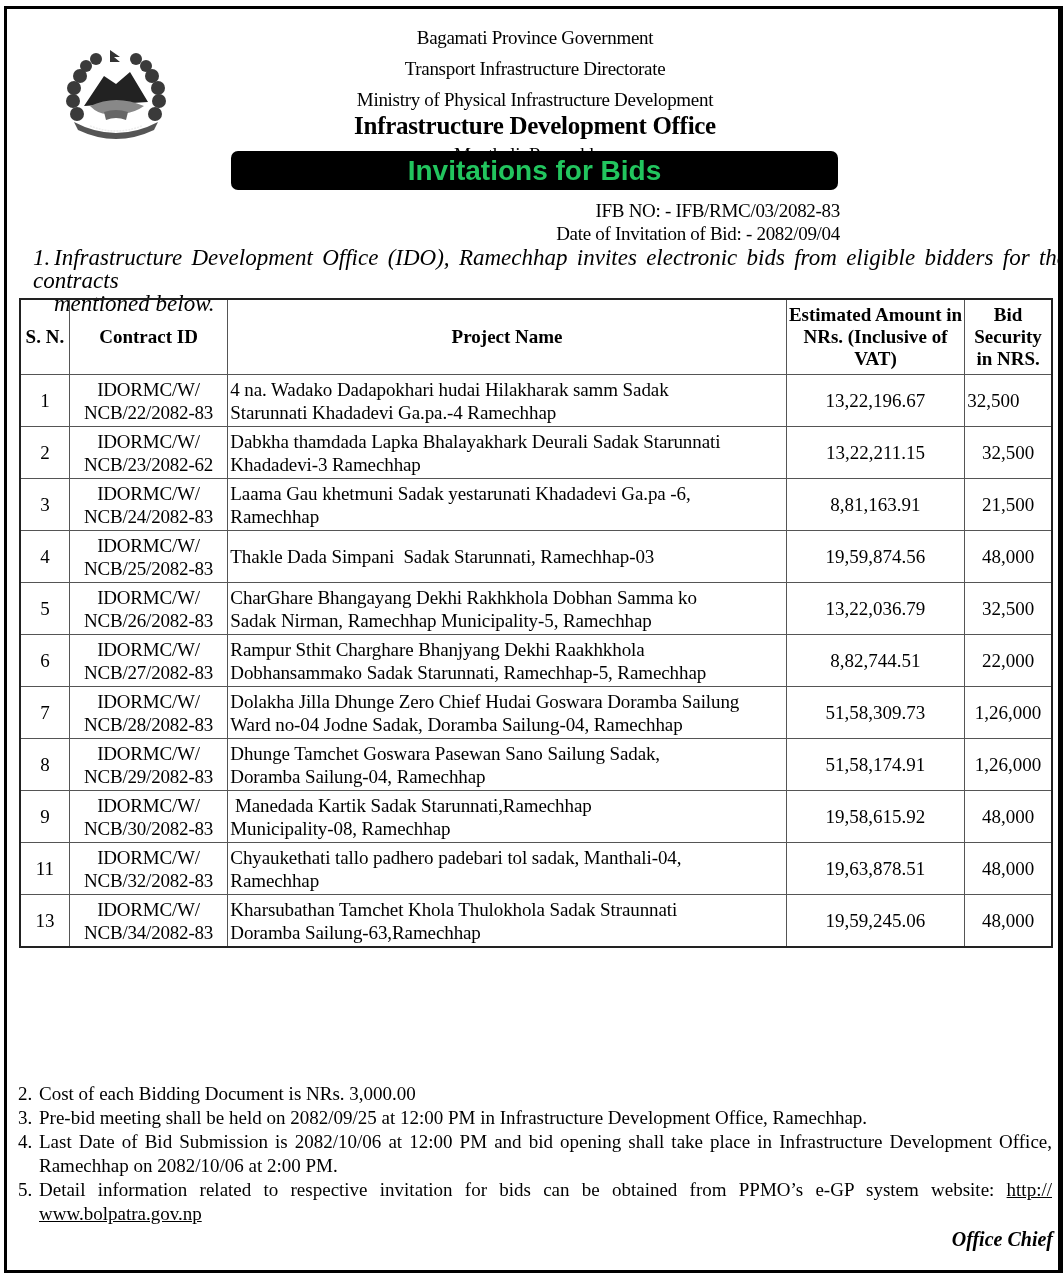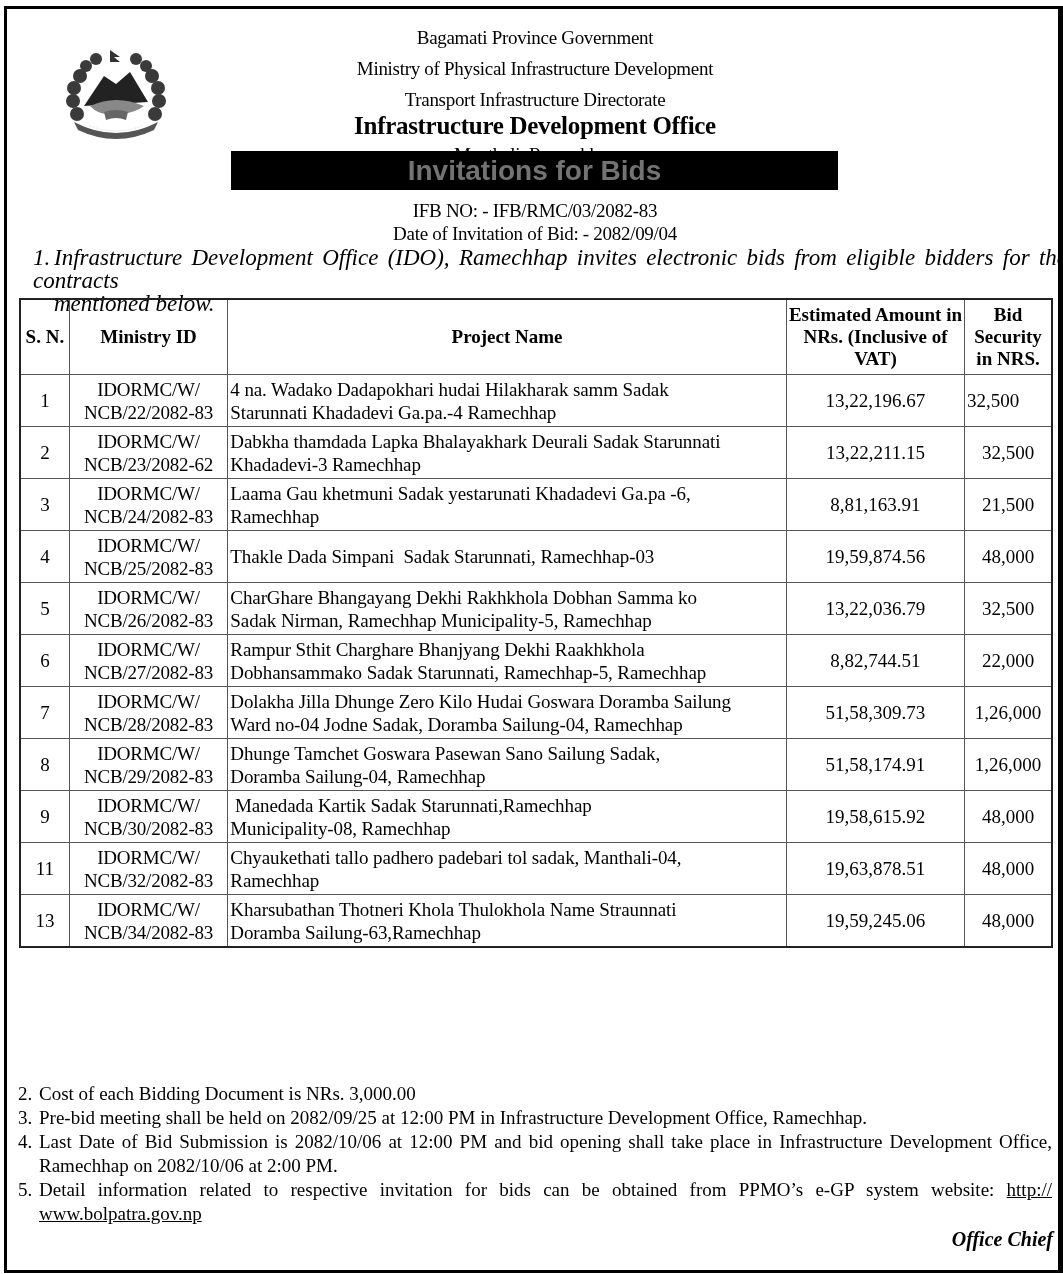--- a/index.html
+++ b/index.html
@@ -6,23 +6,23 @@
   body { width: 1063px; height: 1274px; position: relative; overflow: hidden;
          font-family: "Liberation Serif", "DejaVu Serif", serif; color: #000; }
   .page-frame { position: absolute; left: 4px; top: 6px; width: 1051px; height: 1261px;
                 border-top: 3px solid #000; border-left: 3px solid #000; border-right: 5px solid #000; border-bottom: 3px solid #000;
                 box-sizing: content-box; }
   .emblem { position: absolute; left: 60px; top: 46px; width: 112px; height: 96px; }
   .header-block { position: absolute; left: 230px; width: 610px; text-align: center; }
   .h-line { font-size: 19px; line-height: 23px; font-family: "Liberation Serif", serif; letter-spacing: -0.3px; margin-top: 8px; }
   .h-office { font-size: 25px; font-weight: bold; line-height: 30px; letter-spacing: -0.3px; }
   .title-bar { position: absolute; left: 231px; top: 151px; width: 607px; height: 39px; background: #000;
-               color: #737373; text-align: center; font-family: "Liberation Sans", "DejaVu Sans", sans-serif;
-               font-weight: bold; font-size: 28px; line-height: 39px; }
-  .ifb { position: absolute; left: 230px; width: 610px; text-align: center; font-size: 19px; line-height: 22px; letter-spacing: -0.3px; }
+               color: #22c55e; text-align: center; font-family: "Liberation Sans", "DejaVu Sans", sans-serif;
+               font-weight: bold; font-size: 28px; line-height: 39px; border-radius: 7px; }
+  .ifb { position: absolute; left: 230px; width: 610px; text-align: right; font-size: 19px; line-height: 22px; letter-spacing: -0.3px; }
   .para { position: absolute; left: 33px; width: 1034px; font-size: 23px; line-height: 23px; text-align: justify; font-style: italic; }
   .para .num { display: inline-block; width: 21px; }
   .para .indent { padding-left: 21px; }
   table.bids { position: absolute; left: 19px; top: 298px; width: 1034px; border-collapse: collapse; font-size: 19px; }
   table.bids th, table.bids td { border: 1.5px solid #555; padding: 0 2px; vertical-align: middle; }
   table.bids { border: 2px solid #222; }
   table.bids th { font-weight: bold; text-align: center; line-height: 22px; height: 74px; }
   table.bids td { line-height: 23px; height: 51px; }
   td.sn { text-align: center; width: 44px; }
   td.cid { text-align: center; width: 154px; letter-spacing: -0.2px; }
@@ -60,41 +60,41 @@
   <polygon points="50,4 50,16 60,16 54,11 60,11" fill="#333"></polygon>
   <path d="M24 60 L44 30 L56 38 L70 26 L88 56 Z" fill="#222"></path>
   <path d="M30 60 Q56 48 84 60 Q70 70 56 66 Q42 72 30 60 Z" fill="#888"></path>
   <path d="M44 66 Q56 62 68 66 L66 74 Q56 70 46 74 Z" fill="#666"></path>
   <path d="M14 76 Q56 98 98 76 L94 84 Q56 102 18 84 Z" fill="#555"></path>
   <path d="M30 80 Q56 90 82 80" stroke="#eee" stroke-width="1.5" fill="none" stroke-dasharray="2 1"></path>
 </svg>
 
 <div class="header-block" style="top:18px;">
   <div class="h-line">Bagamati Province Government</div>
+  <div class="h-line">Transport Infrastructure Directorate</div>
   <div class="h-line">Ministry of Physical Infrastructure Development</div>
-  <div class="h-line">Transport Infrastructure Directorate</div>
   <div class="h-office">Infrastructure Development Office</div>
   <div class="h-line" style="margin-top:2px;">Manthali, Ramechhap</div>
 </div>
 
 <div class="title-bar">Invitations for Bids</div>
 
 <div class="ifb" style="top:200px;">IFB NO: - IFB/RMC/03/2082-83</div>
 <div class="ifb" style="top:223px;">Date of Invitation of Bid: - 2082/09/04</div>
 
 <div class="para" style="top:246px;">
   <div style="text-align:justify; text-align-last:justify;"><span class="num">1.</span><span>Infrastructure Development Office (IDO), Ramechhap invites electronic bids from eligible bidders for the contracts</span></div>
   <div class="indent">mentioned below.</div>
 </div>
 
 <table class="bids">
   <thead>
     <tr>
       <th><span>S. N.</span></th>
-      <th>Ministry ID</th>
+      <th>Contract ID</th>
       <th>Project Name</th>
       <th>Estimated Amount in NRs. (Inclusive of VAT)</th>
       <th>Bid Security in NRS.</th>
     </tr>
   </thead>
   <tbody id="rows">
       <tr>
         <td class="sn">1</td>
         <td class="cid">
           <div>IDORMC/W/</div>
@@ -172,21 +172,21 @@
         <td class="amt">8,82,744.51</td>
         <td class="sec">22,000</td>
       </tr>
       <tr>
         <td class="sn">7</td>
         <td class="cid">
           <div>IDORMC/W/</div>
           <div>NCB/28/2082-83</div>
         </td>
         <td class="pname">
-          <div style="white-space:pre">Dolakha Jilla Dhunge Zero Kilo Hudai Goswara Doramba Sailung</div>
+          <div style="white-space:pre">Dolakha Jilla Dhunge Zero Chief Hudai Goswara Doramba Sailung</div>
           <div>Ward no-04 Jodne Sadak, Doramba Sailung-04, Ramechhap</div>
         </td>
         <td class="amt">51,58,309.73</td>
         <td class="sec">1,26,000</td>
       </tr>
       <tr>
         <td class="sn">8</td>
         <td class="cid">
           <div>IDORMC/W/</div>
           <div>NCB/29/2082-83</div>
@@ -224,21 +224,21 @@
         <td class="amt">19,63,878.51</td>
         <td class="sec">48,000</td>
       </tr>
       <tr>
         <td class="sn">13</td>
         <td class="cid">
           <div>IDORMC/W/</div>
           <div>NCB/34/2082-83</div>
         </td>
         <td class="pname">
-          <div style="white-space:pre">Kharsubathan Thotneri Khola Thulokhola Name Straunnati</div>
+          <div style="white-space:pre">Kharsubathan Tamchet Khola Thulokhola Sadak Straunnati</div>
           <div>Doramba Sailung-63,Ramechhap</div>
         </td>
         <td class="amt">19,59,245.06</td>
         <td class="sec">48,000</td>
       </tr>
     </tbody>
 </table>
 
 <div class="notes">
   <div class="note">

